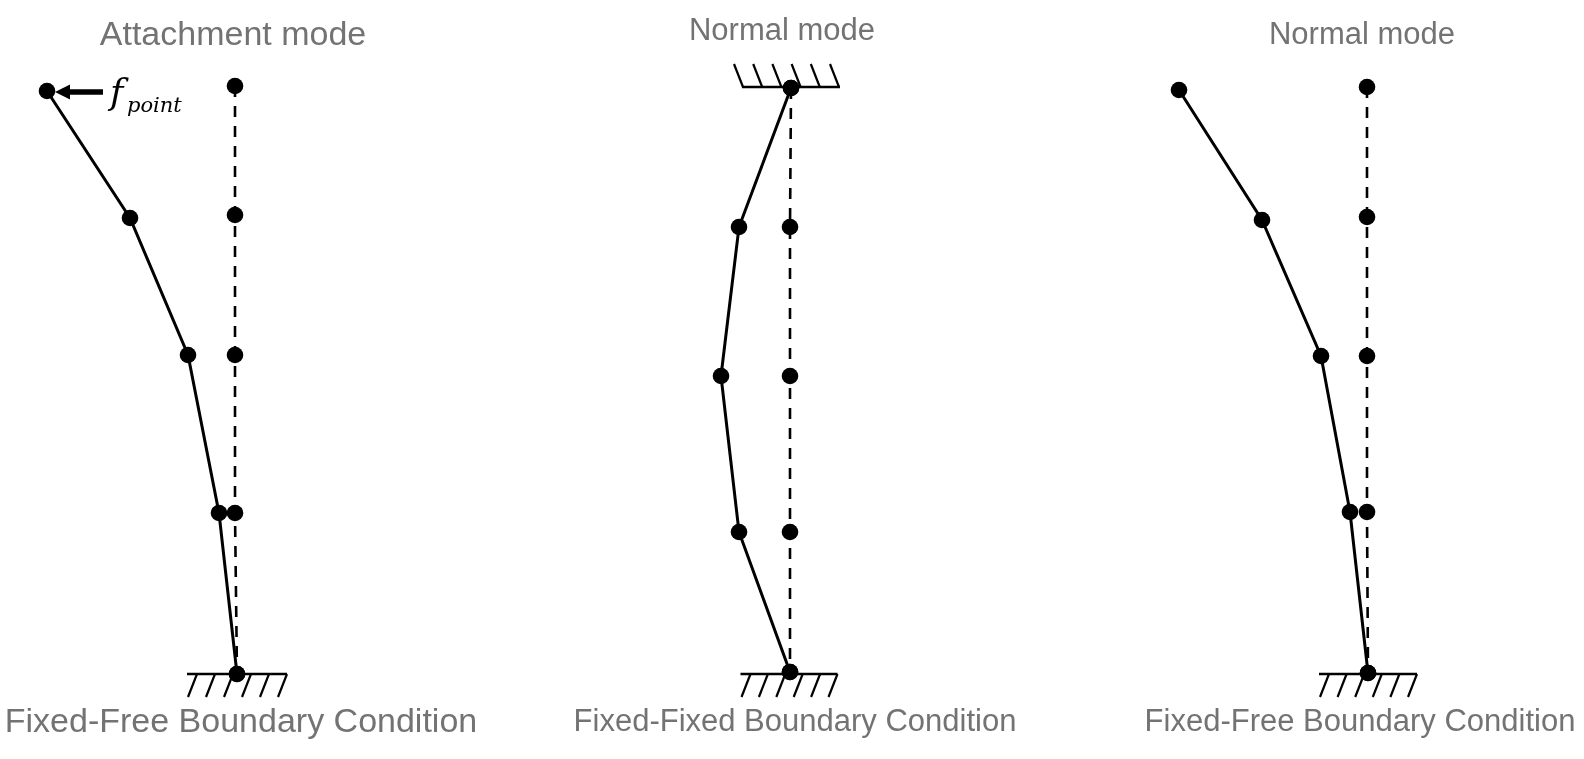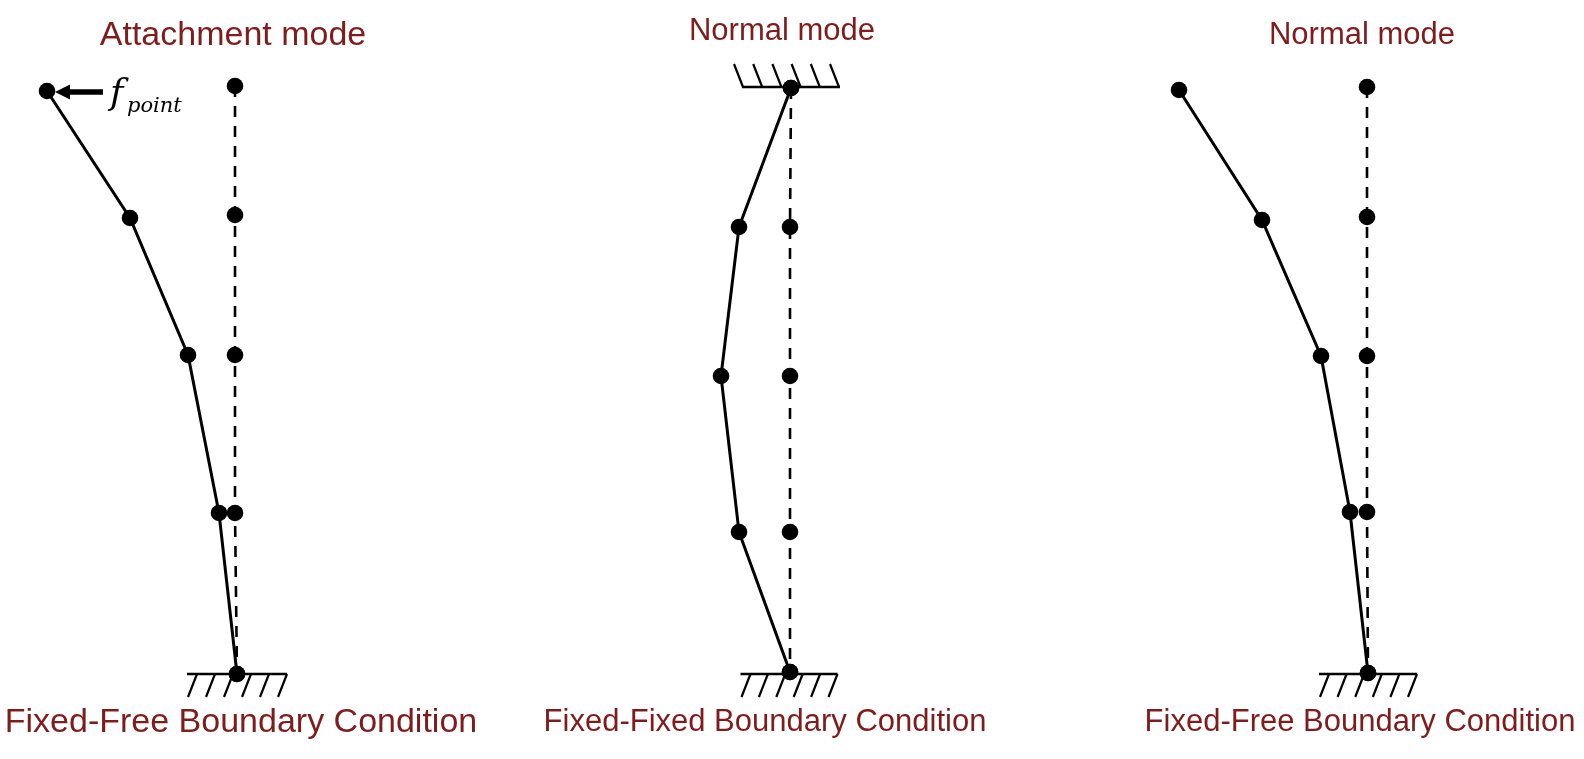--- a/index.html
+++ b/index.html
@@ -5,28 +5,28 @@
   html,body{margin:0;padding:0;}
   body{
     width:1584px;height:759px;position:relative;overflow:hidden;
     background:#ffffff;color:#000;
     font-family:"Liberation Sans",sans-serif;
   }
   .fig-text{
     position:absolute;
     transform:translateX(-50%);
     white-space:nowrap;
-    color:#7f1d1d;
+    color:#737373;
     line-height:1.15;
   }
   #title-0{left:233px;top:14px;font-size:34px;}
   #title-1{left:782px;top:12px;font-size:31px;}
   #title-2{left:1362px;top:16px;font-size:31px;}
   #caption-0{left:241px;top:701px;font-size:34px;}
-  #caption-1{left:765px;top:703px;font-size:31px;}
+  #caption-1{left:795px;top:703px;font-size:31px;}
   #caption-2{left:1360px;top:703px;font-size:31px;}
   #canvas{position:absolute;left:0;top:0;}
 </style>
 </head>
 <body>
 
 <div>
   <div class="fig-text" id="title-0">Attachment mode</div>
   <div class="fig-text" id="title-1">Normal mode</div>
   <div class="fig-text" id="title-2">Normal mode</div>

